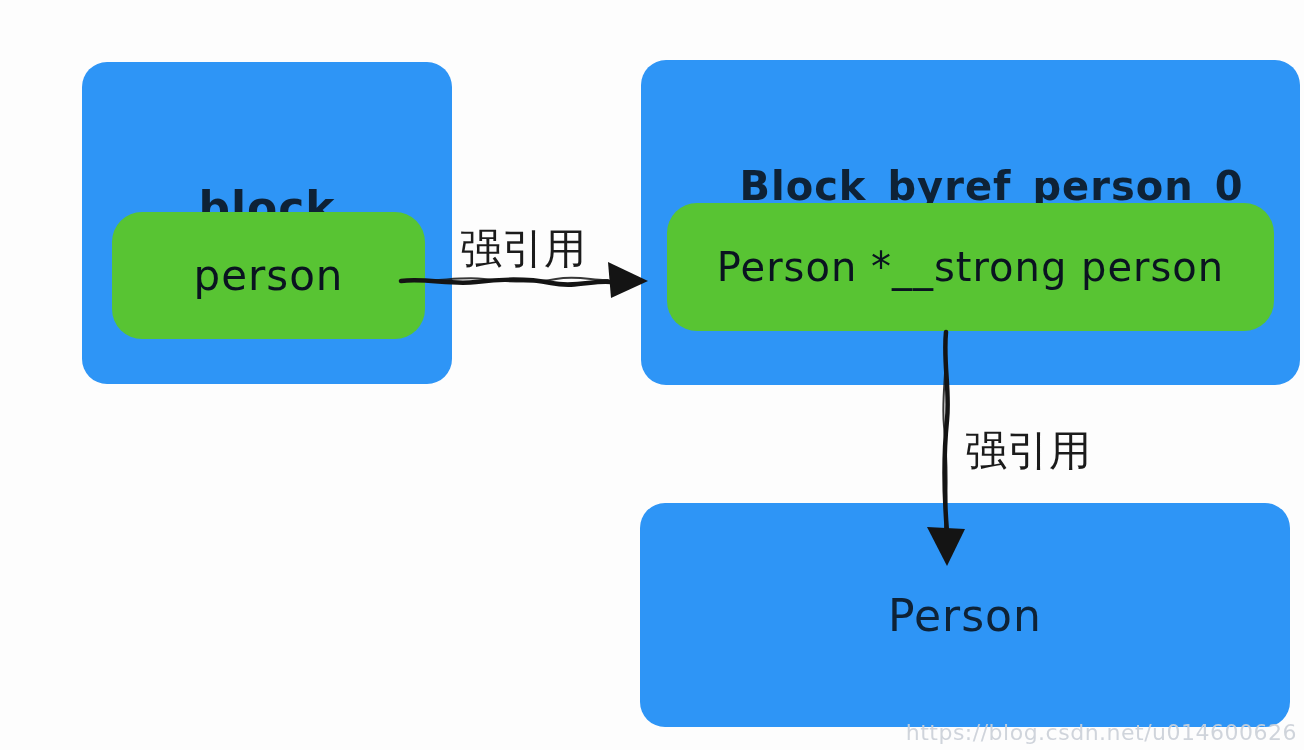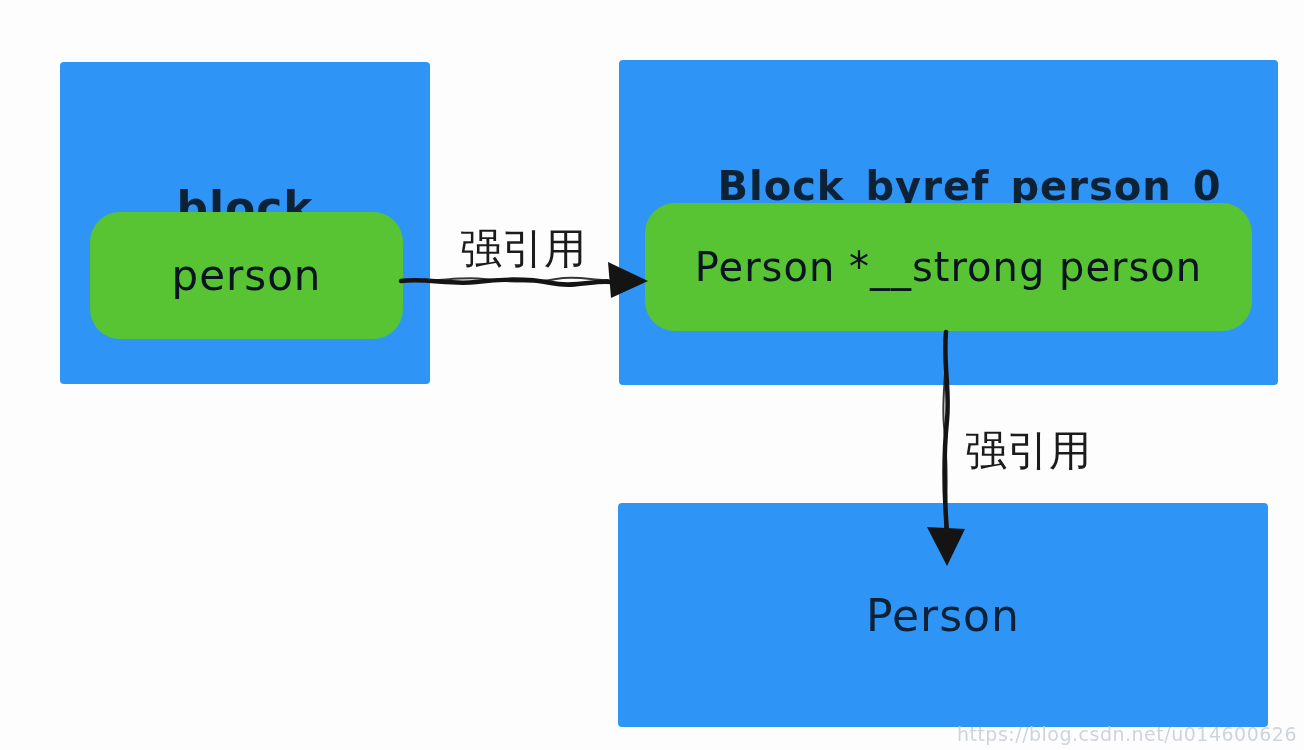--- a/index.html
+++ b/index.html
@@ -7,21 +7,22 @@
     position:relative;
     width:1304px;
     height:750px;
     background:#fdfdfd;
     overflow:hidden;
     font-family:"DejaVu Sans","Liberation Sans",sans-serif;
   }
   .blue-box{
     position:absolute;
     background:#2e95f6;
-    border-radius:4px;
+    border-radius:25px;
+    margin-left:22px;
   }
   .green-box{
     position:absolute;
     background:#58c433;
     border-radius:30px;
     display:flex;
     align-items:center;
     justify-content:center;
   }
   .box-title{
@@ -50,21 +51,21 @@
     position:absolute;
     left:0;top:0;
     width:1304px;
     height:750px;
     pointer-events:none;
   }
   .watermark{
     position:absolute;
     right:7px;
     bottom:5px;
-    font-size:19px;
+    font-size:22px;
     color:#ccd1d9;
     opacity:0.92;
     letter-spacing:0.5px;
     font-weight:400;
   }
 </style>
 </head>
 <body>
 
 <div class="canvas">

